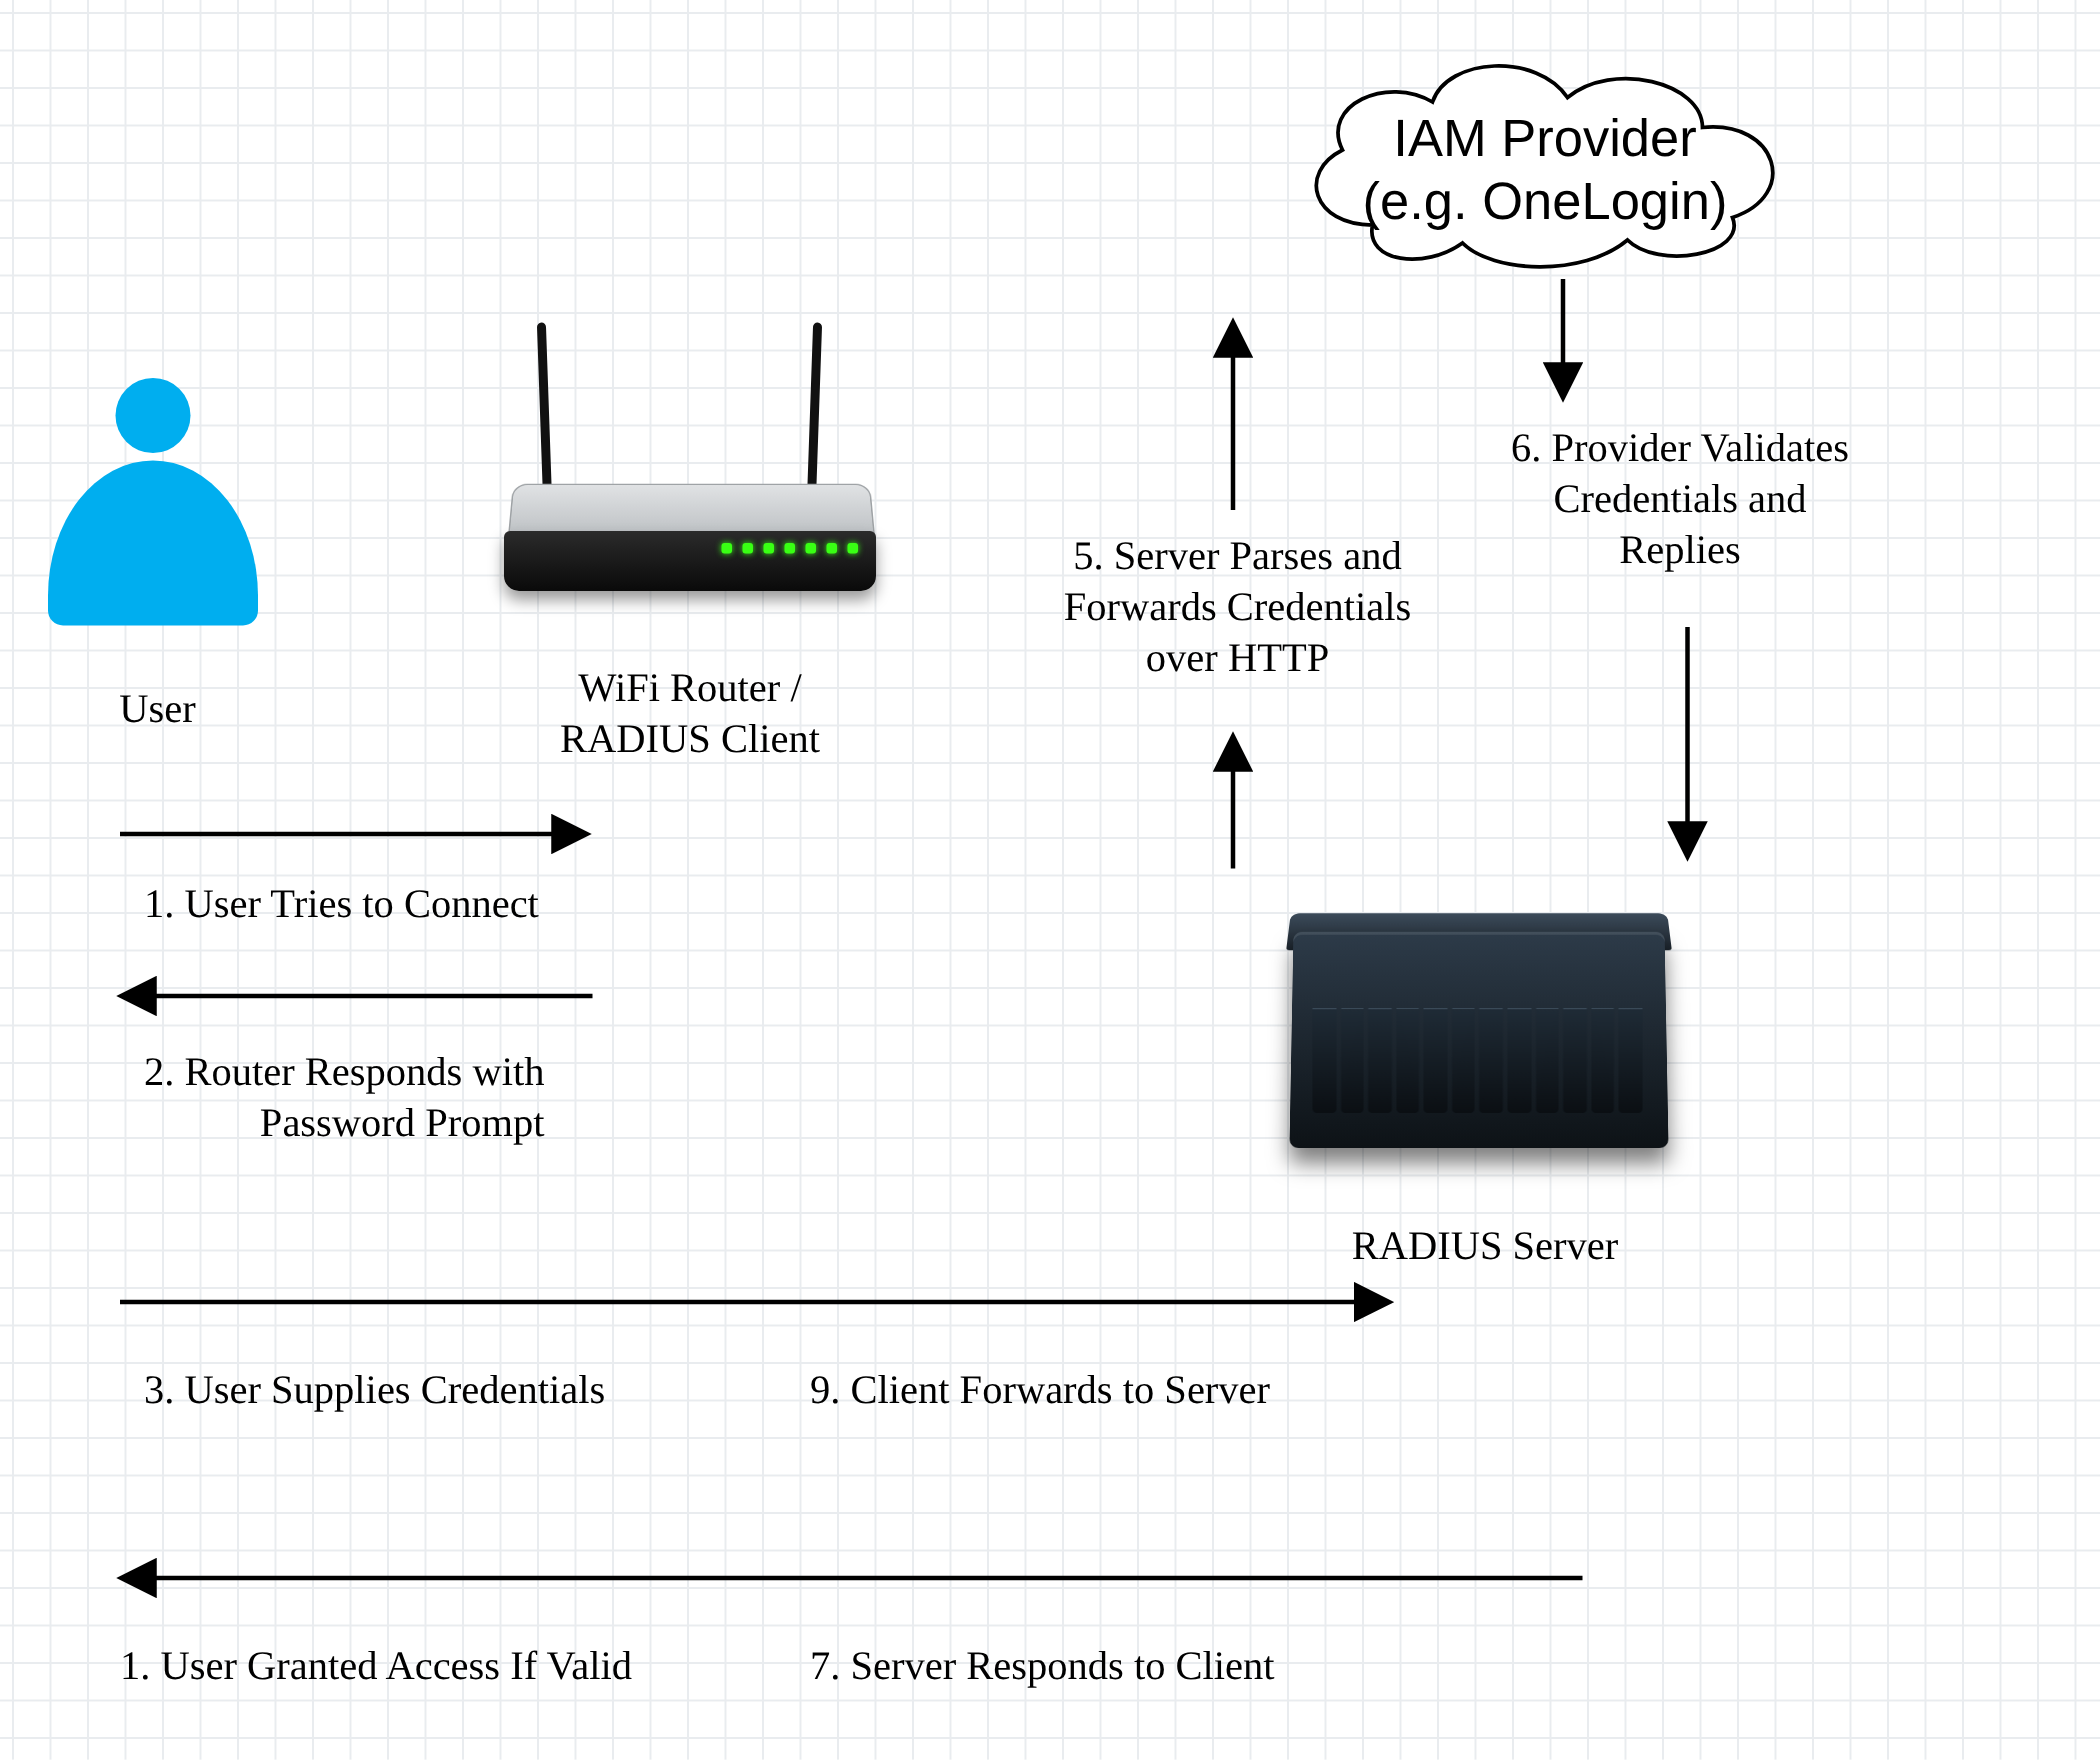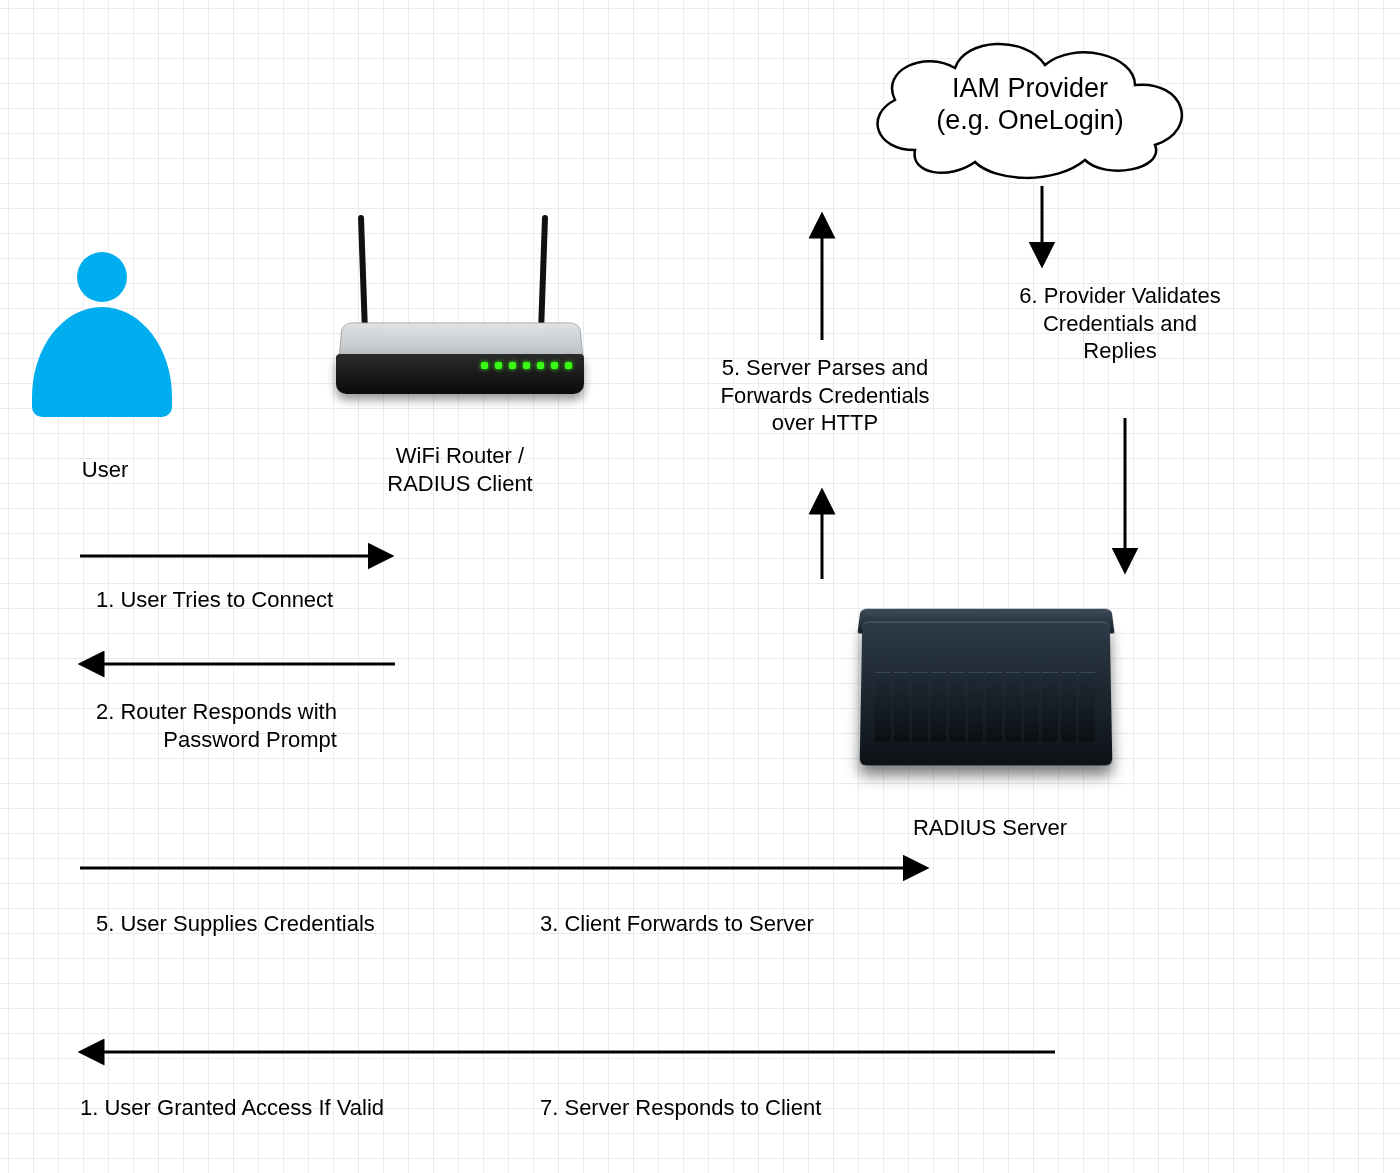--- a/index.html
+++ b/index.html
@@ -16,24 +16,25 @@
     background-position: 8px 8px;
     color: #000;
   }
   .stage {
     position: relative;
     width: 1400px;
     height: 1173px;
   }
   .label {
     position: absolute;
-    font-size: 22px;
+    font-size: 27px;
     line-height: 1.25;
     text-align: center;
     white-space: pre;
+    font-family: Liberation Serif, serif;
   }
   svg.layer {
     position: absolute;
     top: 0; left: 0;
     width: 1400px;
     height: 1173px;
     overflow: visible;
     pointer-events: none;
   }
   
@@ -110,21 +111,21 @@
     position: absolute;
     left: 855px; top: 30px;
     width: 350px; height: 155px;
   }
   .cloud svg { width: 100%; height: 100%; }
   .cloud .cloud-text {
     position: absolute;
     left: 0; top: 42px;
     width: 100%;
     text-align: center;
-    font-size: 27px;
+    font-size: 35px;
     line-height: 1.2;
     white-space: pre;
   }
   
   .server {
     position: absolute;
     left: 855px;
     top: 600px;
     width: 270px;
     height: 180px;
@@ -246,23 +247,23 @@
         <span></span>
     </div>
   </div>
   <div class="label" style="left:830px; top:814px; width:320px;">RADIUS Server</div>
 
   <div class="label" style="left:96px; top:586px; text-align:left;">1. User Tries to Connect</div>
 
   <div class="label" style="left:96px; top:698px; text-align:right;">2. Router Responds with
 Password Prompt</div>
 
-  <div class="label" style="left:96px; top:910px; text-align:left;">5. User Supplies Credentials</div>
-
-  <div class="label" style="left:540px; top:910px; text-align:left;">3. Client Forwards to Server</div>
+  <div class="label" style="left:96px; top:910px; text-align:left;">3. User Supplies Credentials</div>
+
+  <div class="label" style="left:540px; top:910px; text-align:left;">9. Client Forwards to Server</div>
 
   <div class="label" style="left:660px; top:354px; width:330px;">5. Server Parses and
 Forwards Credentials
 over HTTP</div>
 
   <div class="label" style="left:960px; top:282px; width:320px;">6. Provider Validates
 Credentials and
 Replies</div>
 
   <div class="label" style="left:540px; top:1094px; text-align:center;">7. Server Responds to Client</div>

